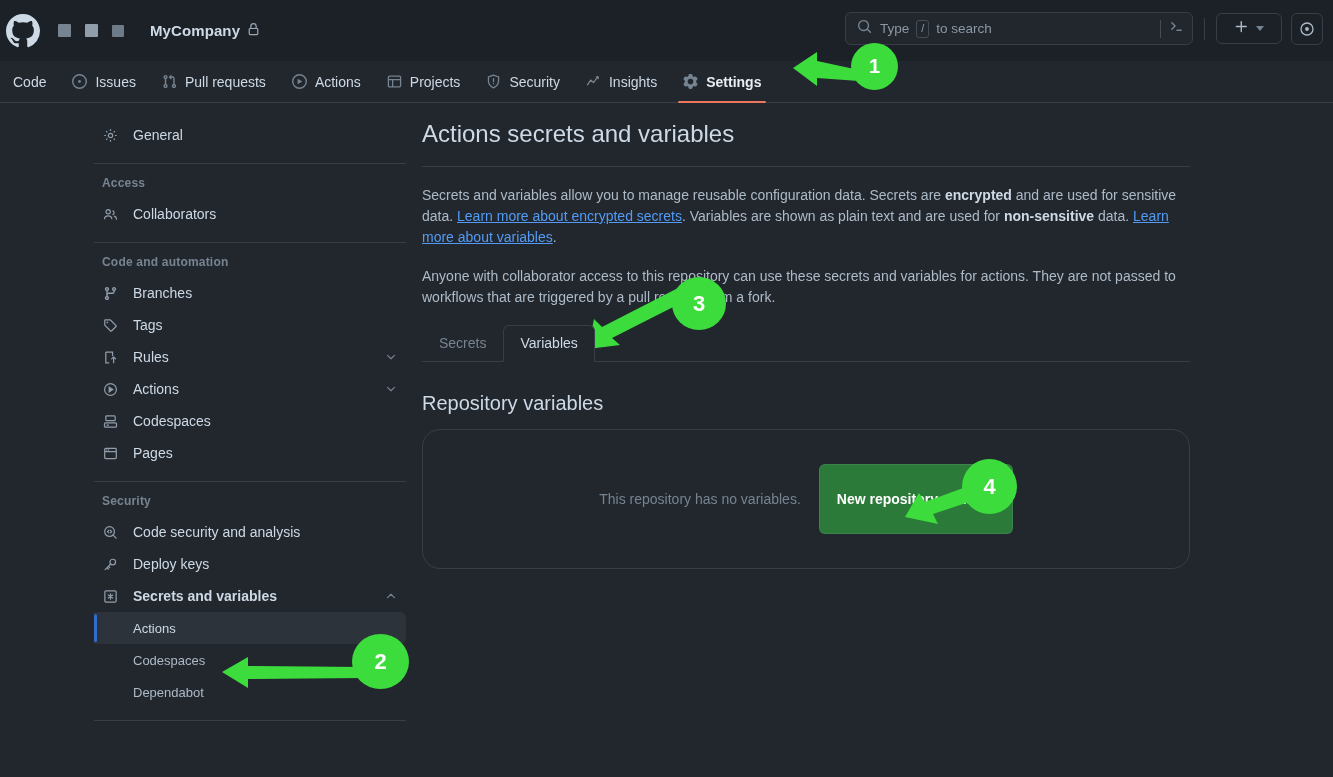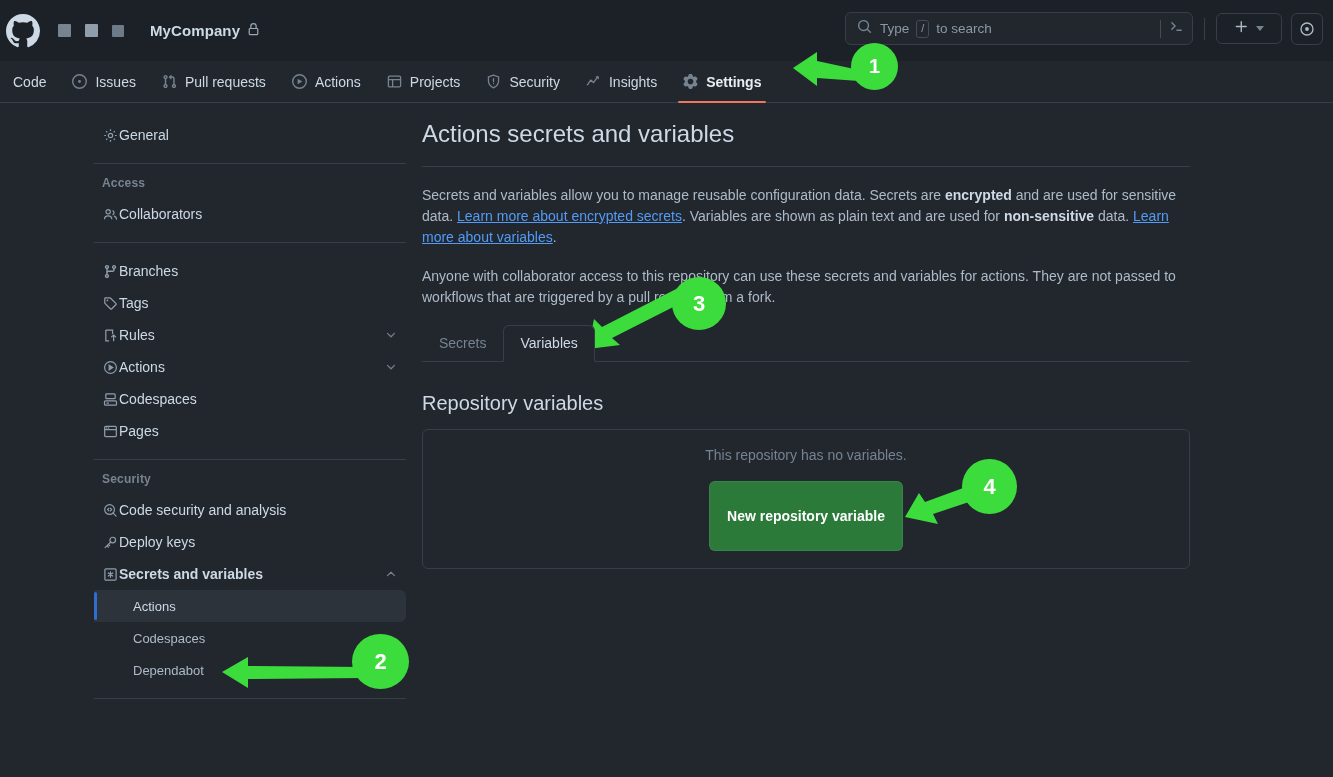--- a/index.html
+++ b/index.html
@@ -85,21 +85,21 @@
   }
 
   
   .body-wrap { position: absolute; top: 103px; left: 0; width: 1333px; height: 674px; }
 
   
   .sidebar {
     position: absolute; left: 94px; top: 16px; width: 312px;
   }
   .side-link {
-    display: flex; align-items: center; gap: 0;
+    display: flex; align-items: center; gap: 14px;
     height: 32px; padding: 0 8px; border-radius: 6px;
     font-size: 14px; color: #cdd9e5; position: relative;
   }
   .side-link .s-ico { color: #909dab; width: 17px; display: flex;
     align-items: center; justify-content: center; flex: 0 0 17px; }
   .side-link.bold { font-weight: bold; }
   .side-link .chev { margin-left: auto; color: #768390; display: flex; }
   .side-sep { height: 1px; background: #373e47; margin: 12px 0 12px; }
   .side-group-title {
     font-size: 12px; color: #768390; font-weight: bold;
@@ -137,22 +137,22 @@
     border: 1px solid transparent; border-radius: 6px 6px 0 0;
     position: relative; z-index: 2; line-height: 18px;
   }
   .tab.active {
     color: #cdd9e5; background: #22272e;
     border-color: #373e47; border-bottom-color: #22272e;
   }
 
   .section-title { font-size: 20px; color: #cdd9e5; margin: 30px 0 14px; font-weight: normal; }
   .empty-box {
-    border: 1px solid #373e47; border-radius: 6px; height: 140px;
-    display: flex; flex-direction: column; align-items: center; justify-content: center;
+    border: 1px solid #373e47; border-radius: 18px; height: 140px;
+    display: flex; flex-direction: row; align-items: center; justify-content: center;
     gap: 18px;
   }
   .empty-text { font-size: 14px; color: #768390; }
   .green-btn {
     background: #2b7a39; color: #ffffff; border: 1px solid rgba(205,217,229,.1);
     border-radius: 6px; font-size: 14px; font-weight: bold;
     padding: 25px 17px; line-height: 18px;
   }
 
   
@@ -317,20 +317,21 @@
               <circle cx="5.5" cy="5" r="2.3"></circle>
               <path d="M1.6 13c0-2.2 1.75-3.6 3.9-3.6s3.9 1.4 3.9 3.6"></path>
               <path d="M10.6 4.1a2.2 2.2 0 0 1 0 3.9M12 9.7c1.4.45 2.4 1.6 2.4 3.3" stroke-linecap="round"></path>
             </svg>
         </span>
         <span>Collaborators</span>
       </div>
 
       <div class="side-sep"></div>
 
+      <div class="side-group-title">Code and automation</div>
 
       <div class="side-link">
         <span class="s-ico">
           <svg width="15" height="15" viewBox="0 0 16 16" fill="currentColor">
               <path d="M9.5 3.25a2.25 2.25 0 1 1 3 2.122V6A2.5 2.5 0 0 1 10 8.5H6a1 1 0 0 0-1 1v1.128a2.251 2.251 0 1 1-1.5 0V5.372a2.25 2.25 0 1 1 1.5 0v1.836A2.493 2.493 0 0 1 6 7h4a1 1 0 0 0 1-1v-.628A2.25 2.25 0 0 1 9.5 3.25Zm-6 0a.75.75 0 1 0 1.5 0 .75.75 0 0 0-1.5 0Zm8.25-.75a.75.75 0 1 0 0 1.5.75.75 0 0 0 0-1.5ZM4.25 12a.75.75 0 1 0 0 1.5.75.75 0 0 0 0-1.5Z"></path>
             </svg>
         </span>
         <span>Branches</span>
       </div>
 

